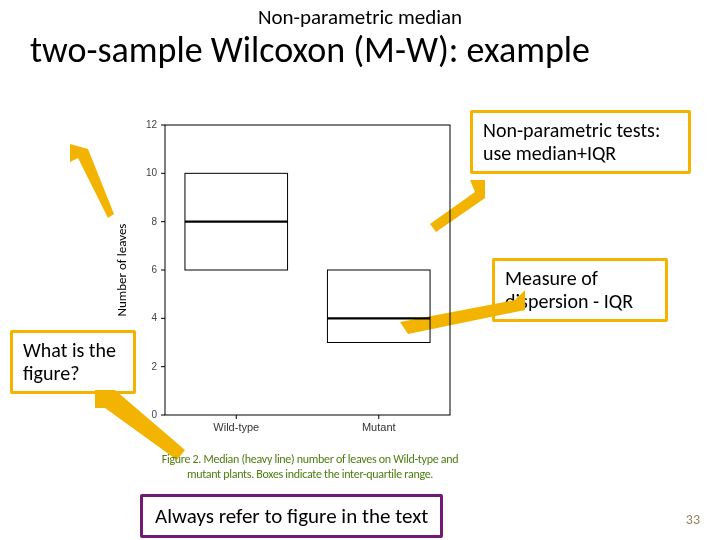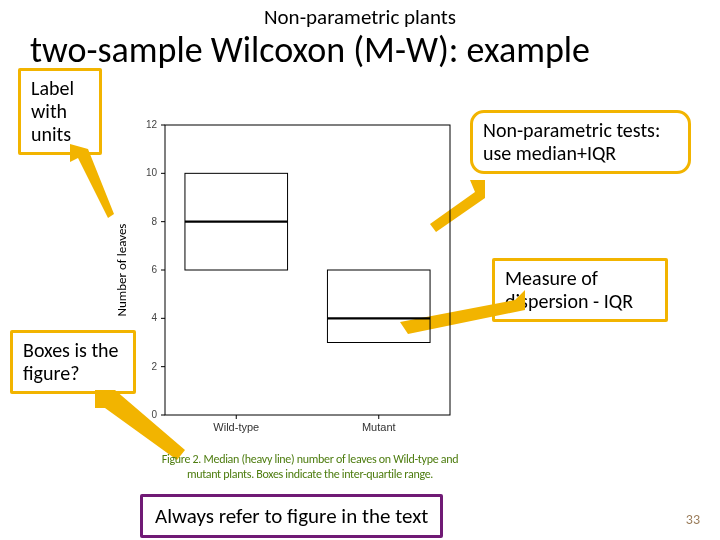--- a/index.html
+++ b/index.html
@@ -17,46 +17,43 @@
   .cat-label{font-size:11px;fill:#333;font-family:Arial,sans-serif;}
   .ylabel{font-size:13px;fill:#000;}
   .box-ln{stroke:#000;stroke-width:1;fill:none;}
   .med-ln{stroke:#000;stroke-width:2.2;}
   .pointer{fill:#f2b400;}
 </style>
 </head>
 <body>
 <div class="slide">
 
-<div class="supertitle">Non-parametric plants</div>
+<div class="supertitle">Non-parametric median</div>
 <div class="title">two-sample Wilcoxon (M-W): example</div>
 
-<div class="callout" style="left:18px;top:68px;width:58px;">
-  <span>Label with units</span>
-</div>
 <svg style="position:absolute;left:70px;top:144px;" width="60" height="80">
   <polygon class="pointer" points="0,0 18,5 44,70 38,74 8,14 0,18"></polygon>
 </svg>
 
-<div class="callout" style="left:470px;top:110px;width:195px;border-radius:14px;">
+<div class="callout" style="left:470px;top:110px;width:195px;">
   <span>Non-parametric tests: use median+IQR</span>
 </div>
 <svg style="position:absolute;left:430px;top:180px;" width="60" height="60">
   <polygon class="pointer" points="55,0 55,18 6,52 0,44 45,12 40,0"></polygon>
 </svg>
 
 <div class="callout" style="left:492px;top:258px;width:150px;">
   <span>Measure of dispersion - IQR</span>
 </div>
 <svg style="position:absolute;left:400px;top:290px;" width="130" height="50">
   <polygon class="pointer" points="125,0 125,20 8,44 0,32 115,10"></polygon>
 </svg>
 
 <div class="callout" style="left:10px;top:330px;width:100px;">
-  <span>Boxes is the figure?</span>
+  <span>What is the figure?</span>
 </div>
 <svg style="position:absolute;left:95px;top:390px;" width="100" height="80">
   <polygon class="pointer" points="0,0 20,0 90,60 82,70 10,18 0,18"></polygon>
 </svg>
 
 <div class="bottom-box" style="left:140px;top:494px;">
   <span>Always refer to figure in the text</span>
 </div>
 
 <div class="pagenum">33</div>

